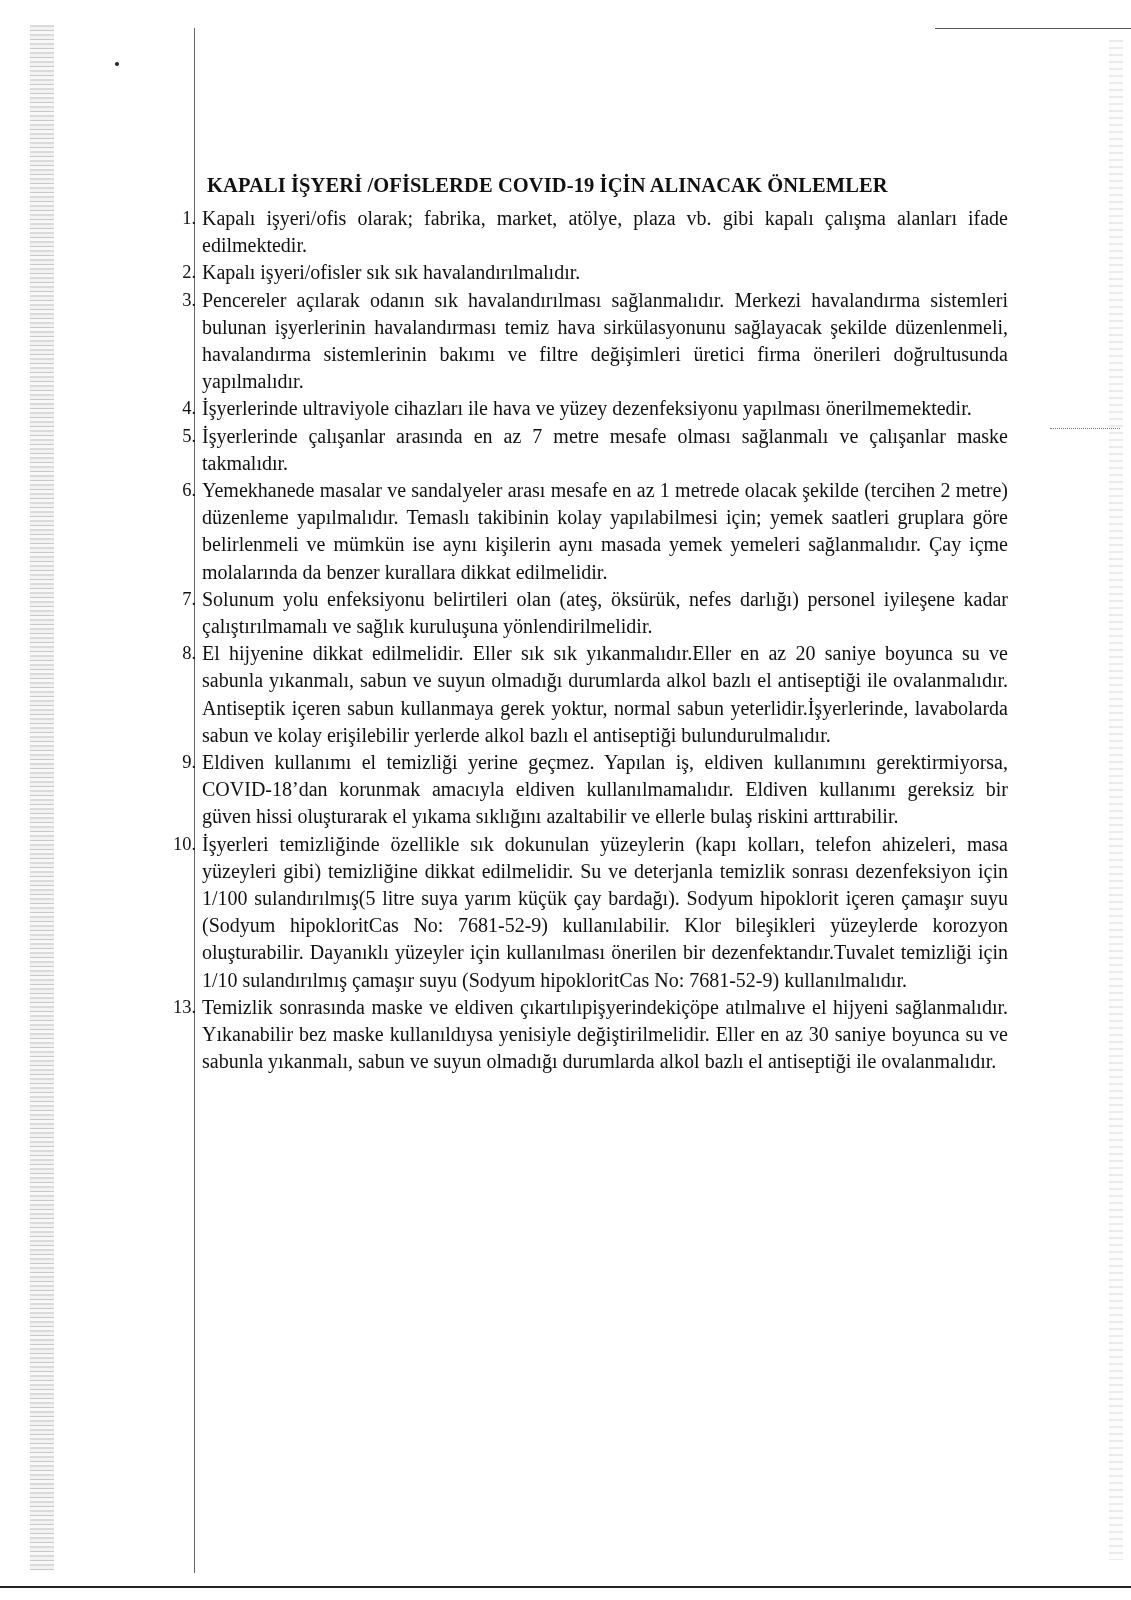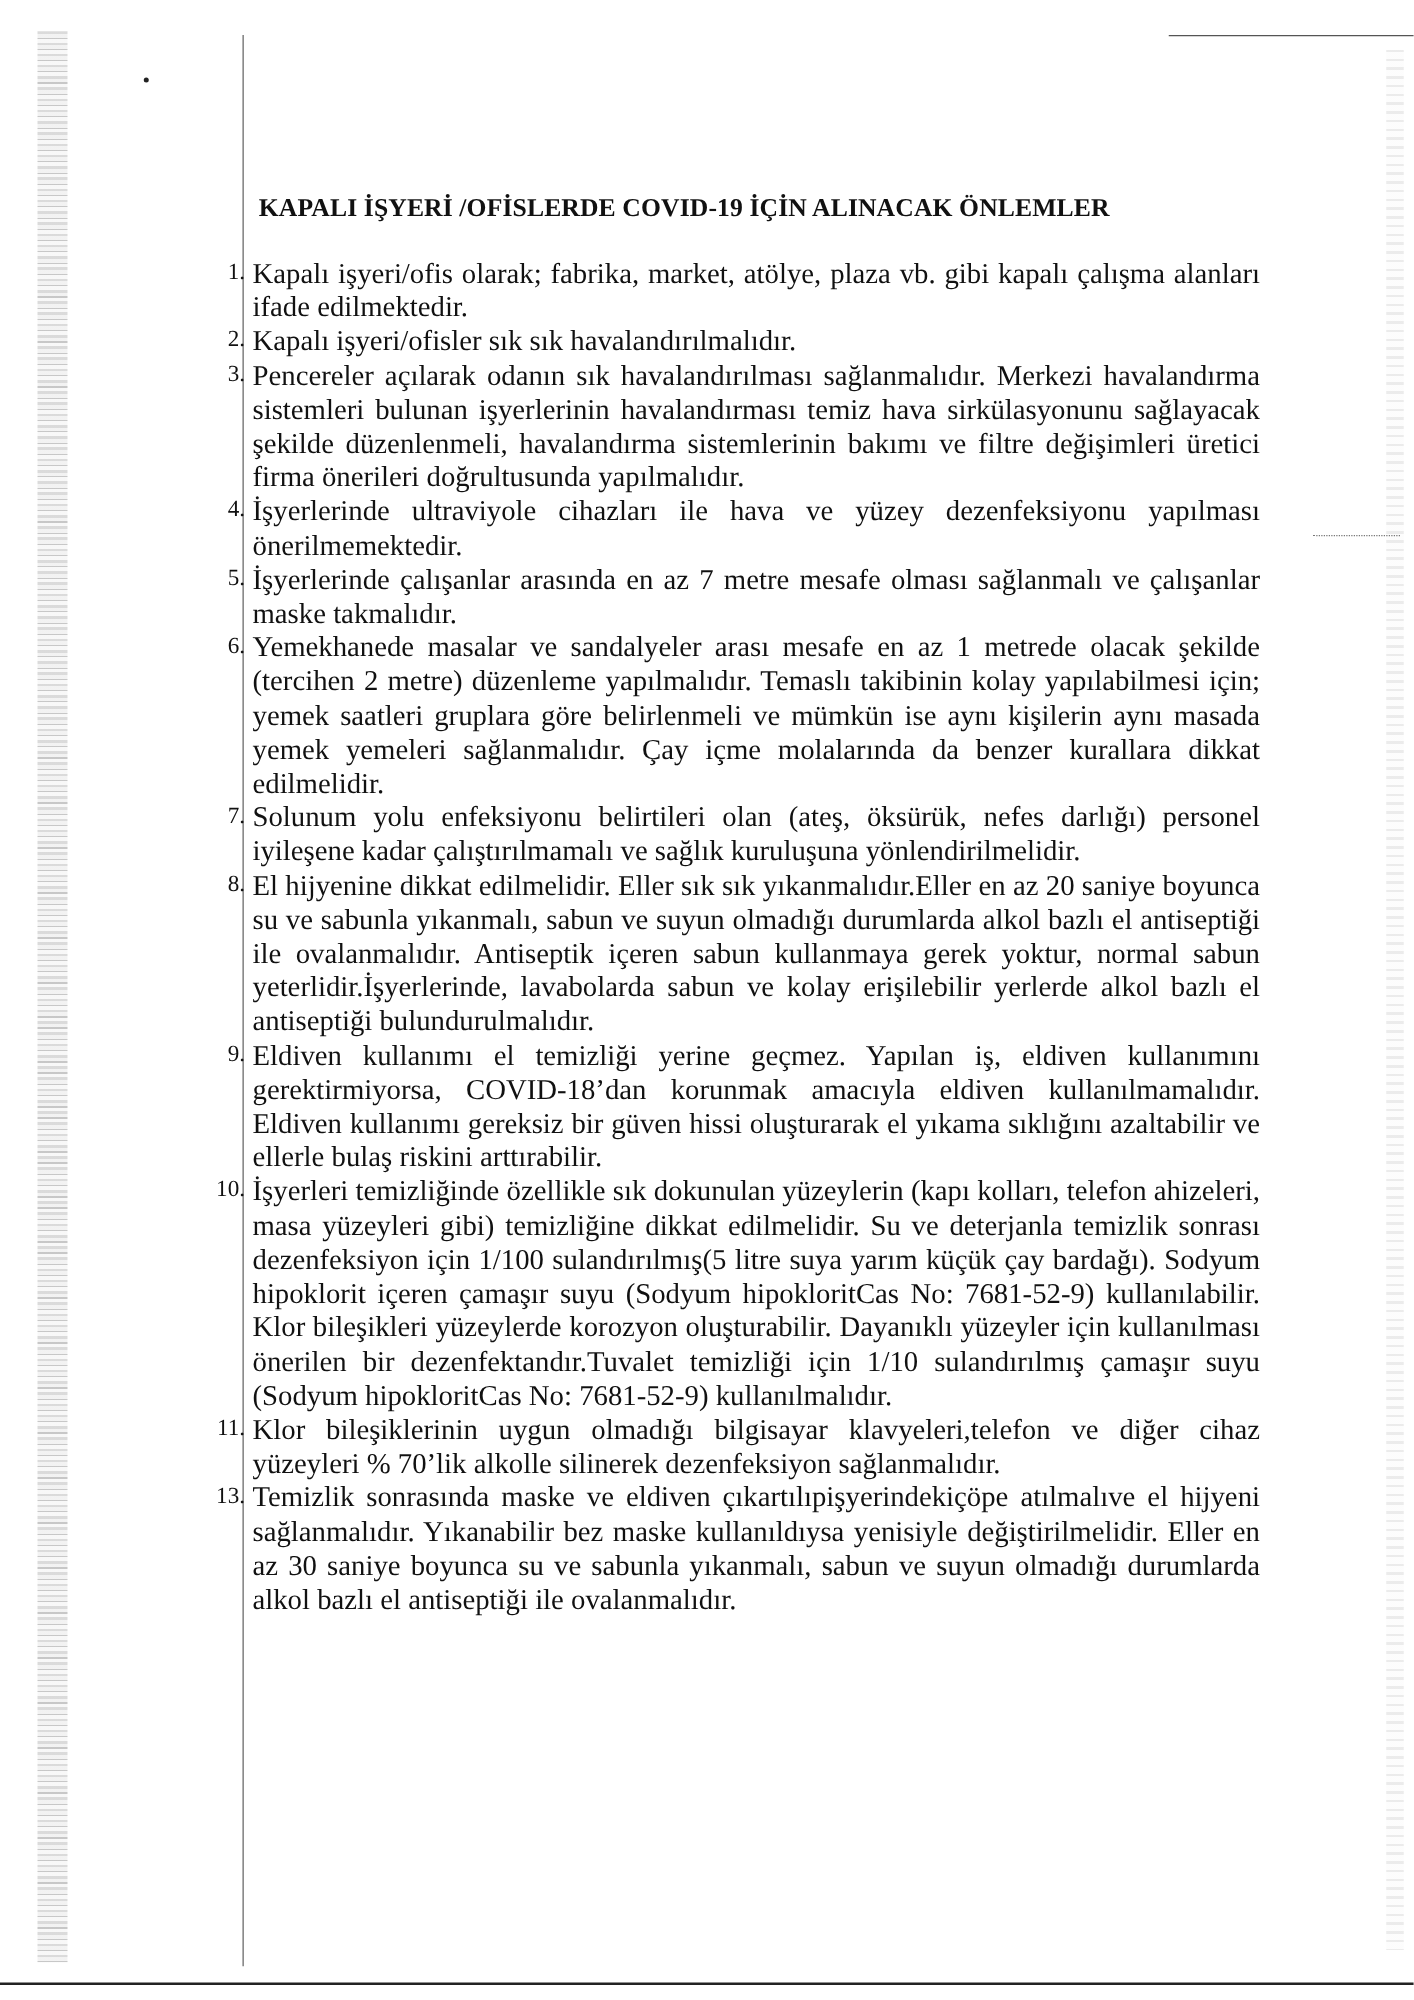--- a/index.html
+++ b/index.html
@@ -18,31 +18,31 @@
     background: repeating-linear-gradient(180deg, #d8d8d8 0 2px, #fafafa 2px 7px);
     opacity: 0.5;
   }
   .top-rule { position: absolute; left: 935px; top: 28px; width: 196px; height: 1px; background: #555; }
   .dot { position: absolute; left: 115px; top: 62px; width: 4px; height: 4px; border-radius: 50%; background: #222; }
   .margin-line { position: absolute; left: 194px; top: 28px; width: 1px; height: 1545px; background: #666; }
   .bottom-rule { position: absolute; left: 0; top: 1586px; width: 1131px; height: 2px; background: #222; }
   .side-mark { position: absolute; left: 1050px; top: 428px; width: 70px; height: 1px; border-top: 1px dotted #777; }
 
   .title {
-    position: absolute; left: 207px; top: 156px; width: 800px;
+    position: absolute; left: 207px; top: 174px; width: 800px;
     font-size: 20.5px; font-weight: bold; letter-spacing: 0.1px; white-space: nowrap;
   }
   .list { position: absolute; left: 160px; top: 205px; width: 862px; }
   .item { display: flex; align-items: flex-start; }
   .num {
     width: 36px; flex: 0 0 36px; text-align: right; padding-right: 4px;
     font-size: 18.5px; line-height: 27.2px;
   }
   .text {
-    flex: 1; font-size: 23px; line-height: 27.2px; text-align: justify;
+    flex: 1; font-size: 20px; line-height: 27.2px; text-align: justify;
     padding-left: 2px; padding-right: 14px;
   }
 </style>
 </head>
 <body>
 
 <div class="scan-edge-left"></div>
 <div class="scan-edge-right"></div>
 <div class="top-rule"></div>
 <div class="dot"></div>
@@ -87,20 +87,16 @@
     </div>
   <div class="item">
       <span class="num">9.</span>
       <span class="text">Eldiven kullanımı el temizliği yerine geçmez. Yapılan iş, eldiven kullanımını gerektirmiyorsa, COVID-18’dan korunmak amacıyla eldiven kullanılmamalıdır. Eldiven kullanımı gereksiz bir güven hissi oluşturarak el yıkama sıklığını azaltabilir ve ellerle bulaş riskini arttırabilir.</span>
     </div>
   <div class="item">
       <span class="num">10.</span>
       <span class="text">İşyerleri temizliğinde özellikle sık dokunulan yüzeylerin (kapı kolları, telefon ahizeleri, masa yüzeyleri gibi) temizliğine dikkat edilmelidir. Su ve deterjanla temizlik sonrası dezenfeksiyon için 1/100 sulandırılmış(5 litre suya yarım küçük çay bardağı). Sodyum hipoklorit içeren çamaşır suyu (Sodyum hipokloritCas No: 7681-52-9) kullanılabilir. Klor bileşikleri yüzeylerde korozyon oluşturabilir. Dayanıklı yüzeyler için kullanılması önerilen bir dezenfektandır.Tuvalet temizliği için 1/10 sulandırılmış çamaşır suyu (Sodyum hipokloritCas No: 7681-52-9) kullanılmalıdır.</span>
     </div>
   <div class="item">
-      <span class="num">11.</span>
-      <span class="text">Klor bileşiklerinin uygun olmadığı bilgisayar klavyeleri,telefon ve diğer cihaz yüzeyleri % 70’lik alkolle silinerek dezenfeksiyon sağlanmalıdır.</span>
-    </div>
-  <div class="item">
       <span class="num">13.</span>
       <span class="text">Temizlik sonrasında maske ve eldiven çıkartılıpişyerindekiçöpe atılmalıve el hijyeni sağlanmalıdır. Yıkanabilir bez maske kullanıldıysa yenisiyle değiştirilmelidir. Eller en az 30 saniye boyunca su ve sabunla yıkanmalı, sabun ve suyun olmadığı durumlarda alkol bazlı el antiseptiği ile ovalanmalıdır.</span>
     </div>
 </div>
 
 </body></html>

